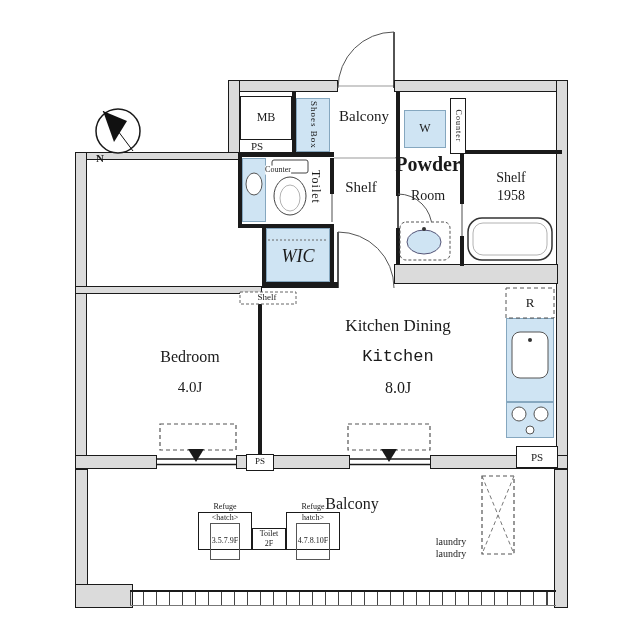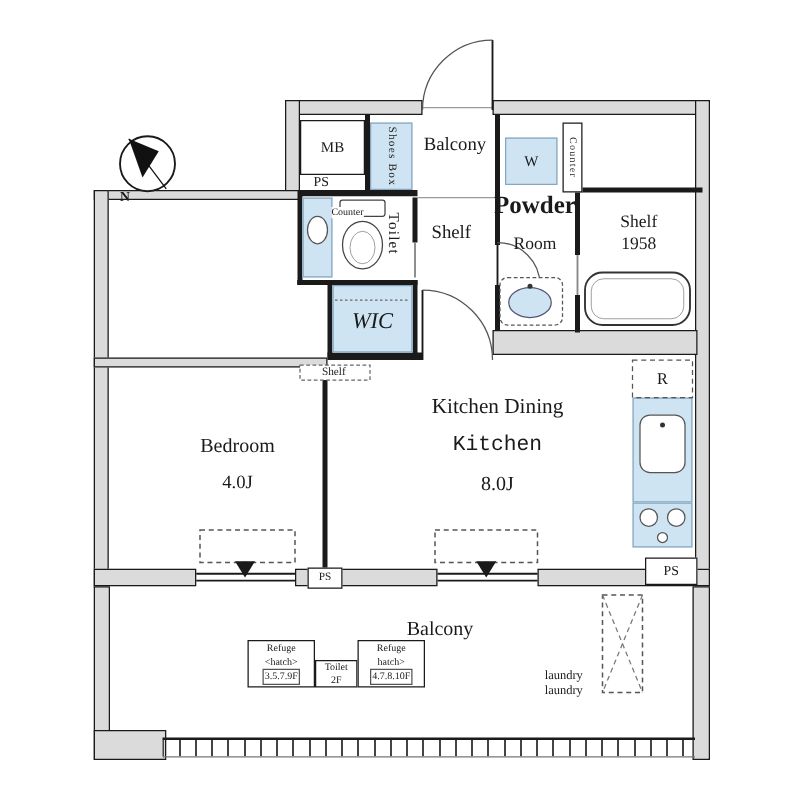--- a/index.html
+++ b/index.html
@@ -8,21 +8,21 @@
   .ow{position:absolute;background:#dbdbdb;border:1px solid #1a1a1a;box-sizing:border-box;}
   .iw{position:absolute;background:#1a1a1a;}
   .blue{position:absolute;background:#cfe4f3;border:1px solid #85a7bf;box-sizing:border-box;}
   .wbox{position:absolute;background:#fff;border:1px solid #1a1a1a;box-sizing:border-box;}
   .lbl{position:absolute;transform:translate(-50%,-50%);white-space:nowrap;text-align:center;line-height:1.1;}
   .v{writing-mode:vertical-rl;letter-spacing:1px;}
   svg.ovl{position:absolute;left:0;top:0;}
   .fbox{position:absolute;background:#fff;border:1px solid #1a1a1a;box-sizing:border-box;
         display:flex;flex-direction:column;justify-content:center;align-items:center;
         font-size:8px;line-height:1.3;text-align:center;}
-  .fbox .boxed{border:1px solid #555;padding:0 1px;}
+  .fbox .boxed{border:1px solid #555;padding:12px 1px;}
   .rail{position:absolute;left:130px;top:590px;width:426px;height:16px;box-sizing:border-box;
         border-top:2px solid #1a1a1a;border-bottom:1px solid #777;
         background:repeating-linear-gradient(90deg,#444 0 1.5px,transparent 1.5px 13px);}
 </style>
 </head>
 <body>
 
 <div class="plan">
 
   <div class="ow" style="left:228px;top:80px;width:110px;height:12px;"></div>

